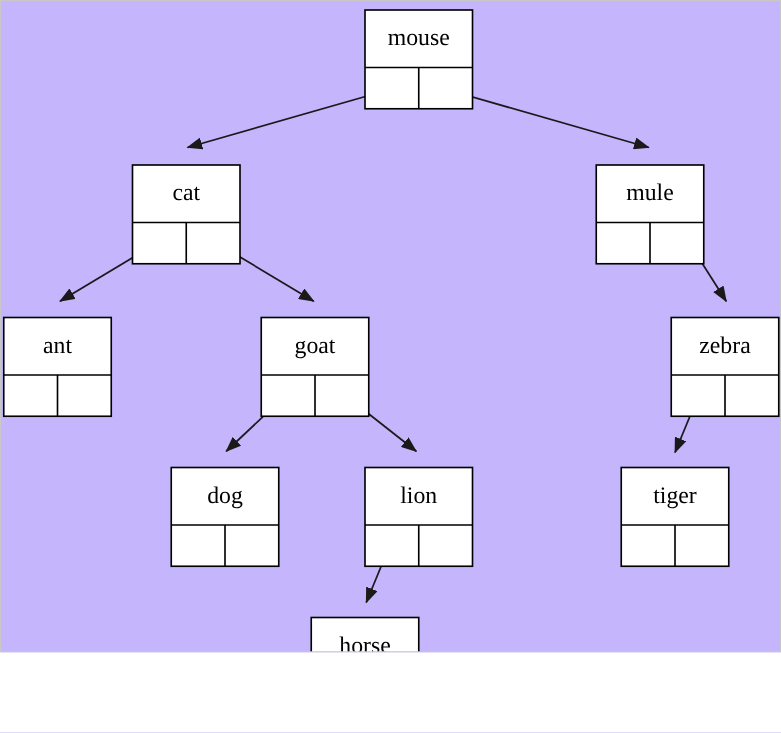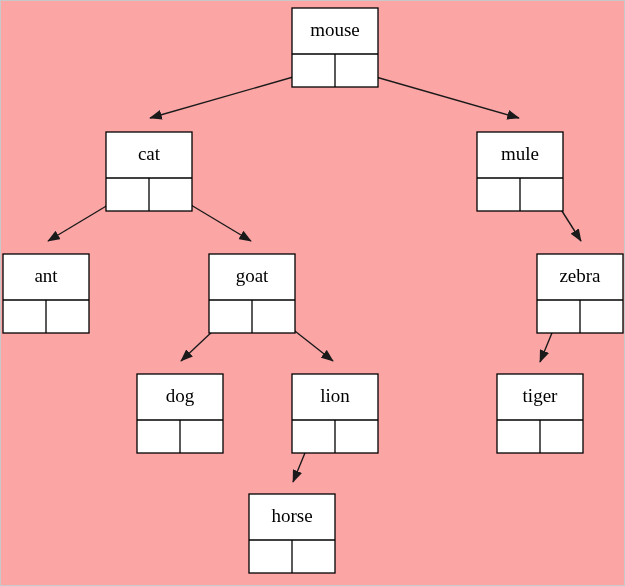--- a/index.html
+++ b/index.html
@@ -7,22 +7,22 @@
     margin: 0;
     padding: 0;
     background: #ffffff;
   }
   body {
     font-family: "Liberation Serif", "DejaVu Serif", serif;
   }
   #canvas {
     position: relative;
     width: 625px;
-    height: 586px;
-    background: #fca5a5;
+    height: 522px;
+    background: #c4b5fd;
     box-sizing: border-box;
     border: 1px solid #c8c8c8;
     overflow: hidden;
   }
   #tree-svg {
     position: absolute;
     left: 0;
     top: 0;
     width: 625px;
     height: 586px;

